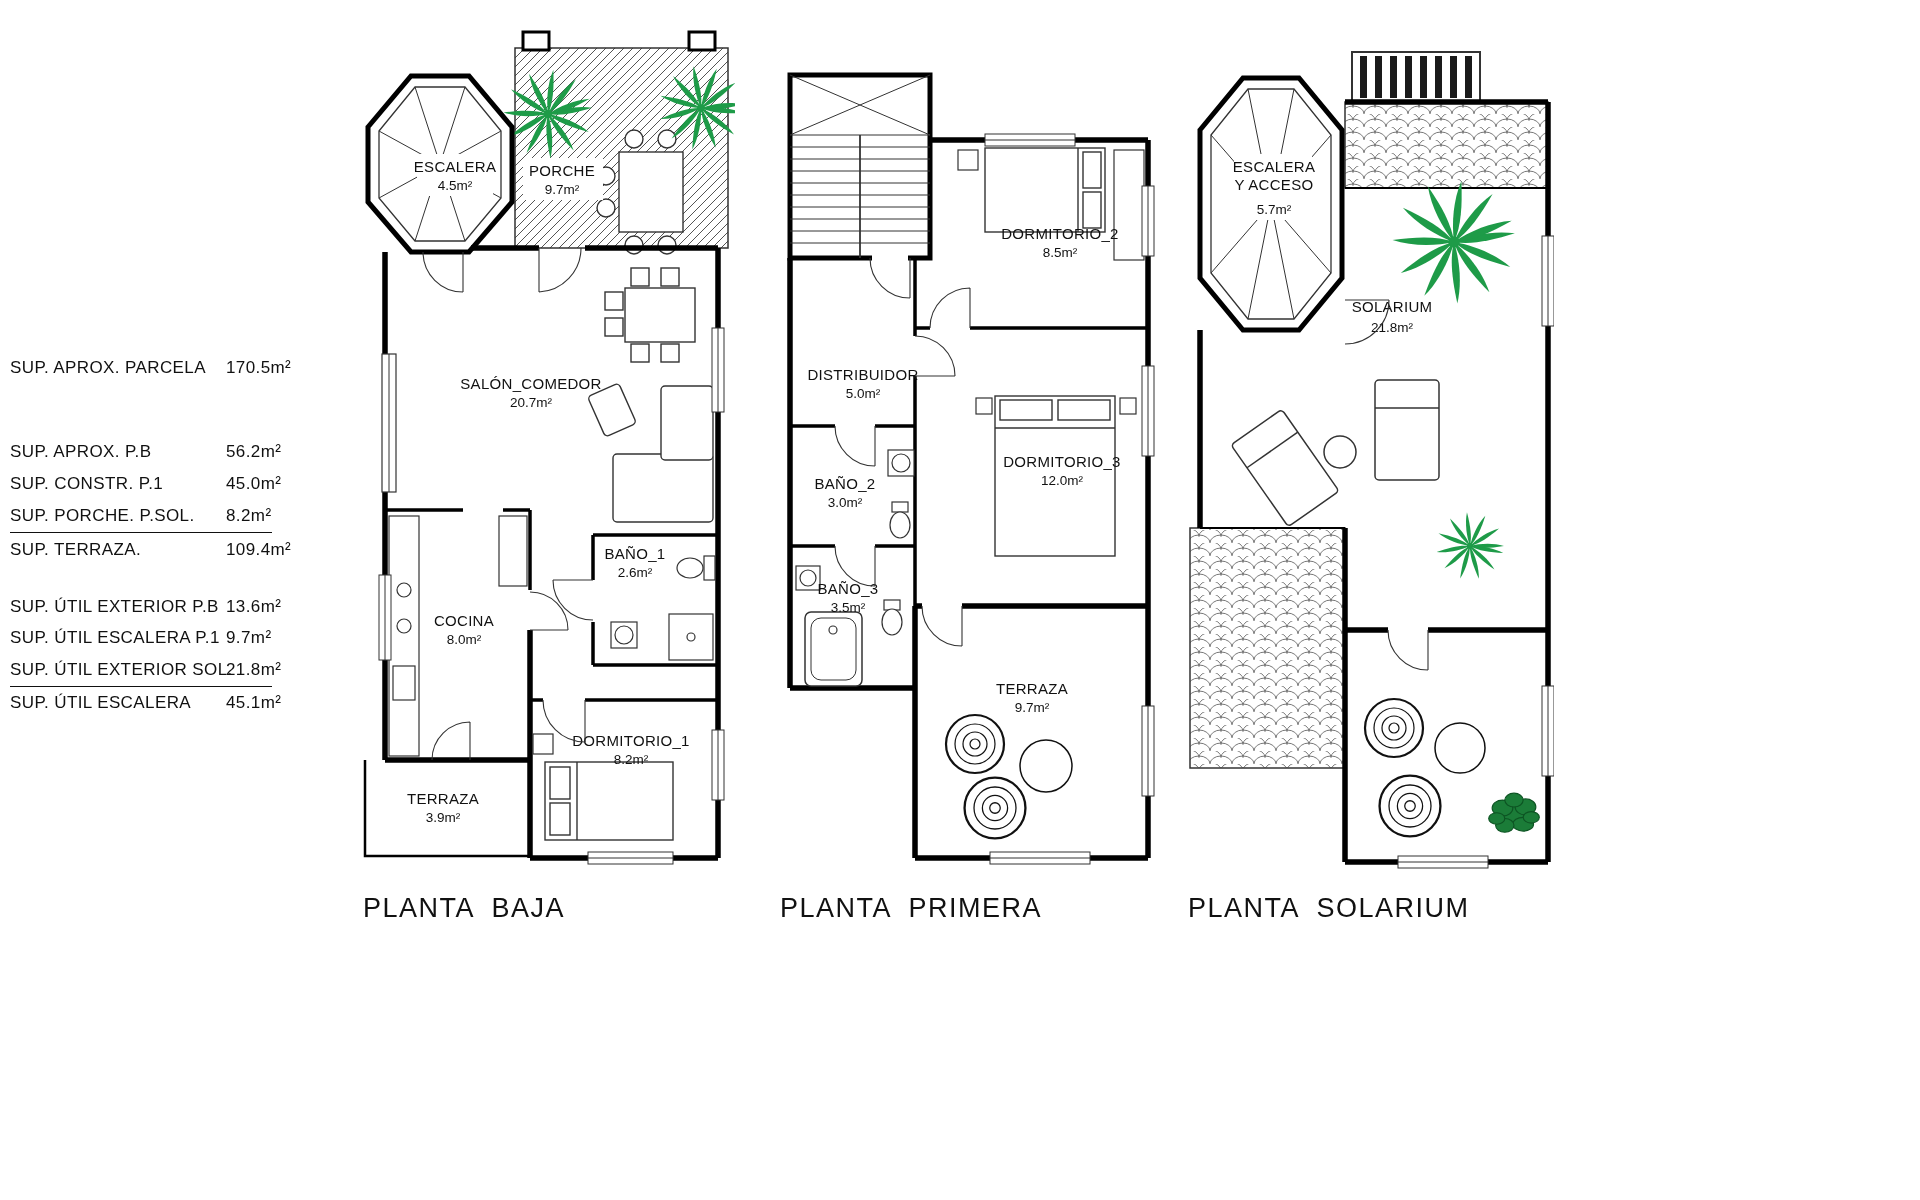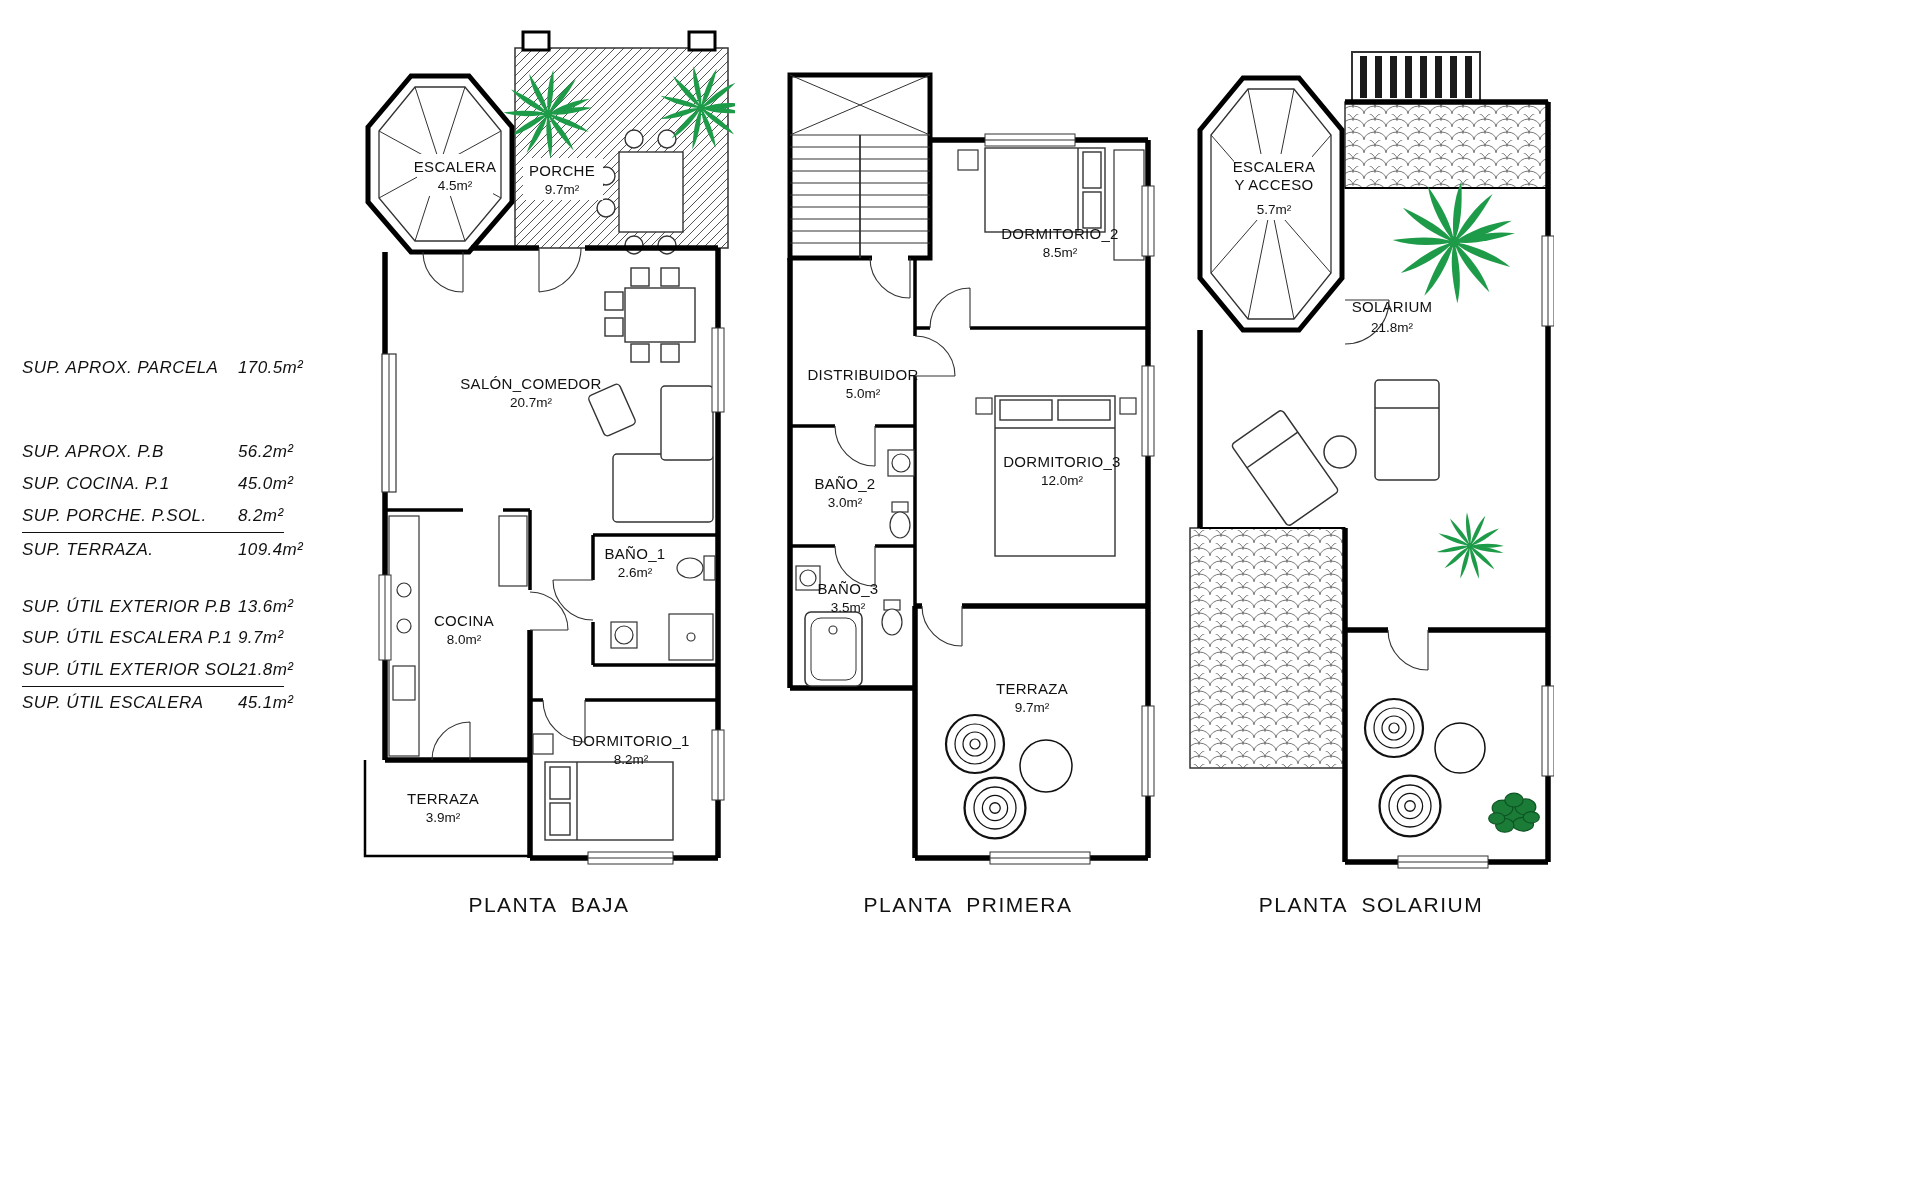--- a/index.html
+++ b/index.html
@@ -1,42 +1,42 @@
 <!DOCTYPE html>
 <html><head>
 <meta charset="utf-8">
 <style>
   html,body{margin:0;padding:0;background:#fff;}
   .canvas{position:relative;width:1920px;height:1200px;background:#ffffff;overflow:hidden;
           font-family:"Liberation Sans",sans-serif;color:#111;}
-  .legend{position:absolute;left:22px;top:356px;width:300px;height:370px;font-style:italic;}
+  .legend{position:absolute;left:10px;top:356px;width:300px;height:370px;}
   .lrow{position:absolute;left:0;height:22px;font-size:17px;letter-spacing:.4px;color:#111;white-space:pre;}
   .llabel{position:absolute;left:0;top:0;}
   .lvalue{position:absolute;left:216px;top:0;}
   .hr{position:absolute;left:0;width:262px;border-top:1.6px solid #111;}
   .r0{top:2px}.r1{top:86px}.r2{top:118px}.r3{top:150px}.r4{top:184px}
   .r5{top:241px}.r6{top:272px}.r7{top:304px}.r8{top:337px}
   .hr1{top:176px}.hr2{top:330px}
   .plan{position:absolute;}
   .rname{font-family:"Liberation Sans",sans-serif;font-size:15px;fill:#111;text-anchor:middle;letter-spacing:.3px;}
   .rarea{font-family:"Liberation Sans",sans-serif;font-size:13.5px;fill:#111;text-anchor:middle;}
-  .plan-title{position:absolute;font-size:21px;letter-spacing:1.5px;color:#111;text-align:center;white-space:pre;}
+  .plan-title{position:absolute;font-size:27px;letter-spacing:1.5px;color:#111;white-space:pre;}
   .t-baja{left:363px;top:893px;width:372px;}
   .t-primera{left:780px;top:893px;width:376px;}
   .t-solarium{left:1188px;top:893px;width:366px;}
 </style>
 </head>
 <body>
 
 <div class="canvas">
 
   <div class="legend">
     <div class="lrow r0"><span class="llabel">SUP. APROX. PARCELA</span><span class="lvalue">170.5m²</span></div>
     <div class="lrow r1"><span class="llabel">SUP. APROX. P.B</span><span class="lvalue">56.2m²</span></div>
-    <div class="lrow r2"><span class="llabel">SUP. COCINA. P.1</span><span class="lvalue">45.0m²</span></div>
+    <div class="lrow r2"><span class="llabel">SUP. CONSTR. P.1</span><span class="lvalue">45.0m²</span></div>
     <div class="lrow r3"><span class="llabel">SUP. PORCHE. P.SOL.</span><span class="lvalue">8.2m²</span></div>
     <div class="hr hr1"></div>
     <div class="lrow r4"><span class="llabel">SUP. TERRAZA.</span><span class="lvalue">109.4m²</span></div>
     <div class="lrow r5"><span class="llabel">SUP. ÚTIL EXTERIOR P.B</span><span class="lvalue">13.6m²</span></div>
     <div class="lrow r6"><span class="llabel">SUP. ÚTIL ESCALERA P.1</span><span class="lvalue">9.7m²</span></div>
     <div class="lrow r7"><span class="llabel">SUP. ÚTIL EXTERIOR SOL.</span><span class="lvalue">21.8m²</span></div>
     <div class="hr hr2"></div>
     <div class="lrow r8"><span class="llabel">SUP. ÚTIL ESCALERA</span><span class="lvalue">45.1m²</span></div>
   </div>
 

